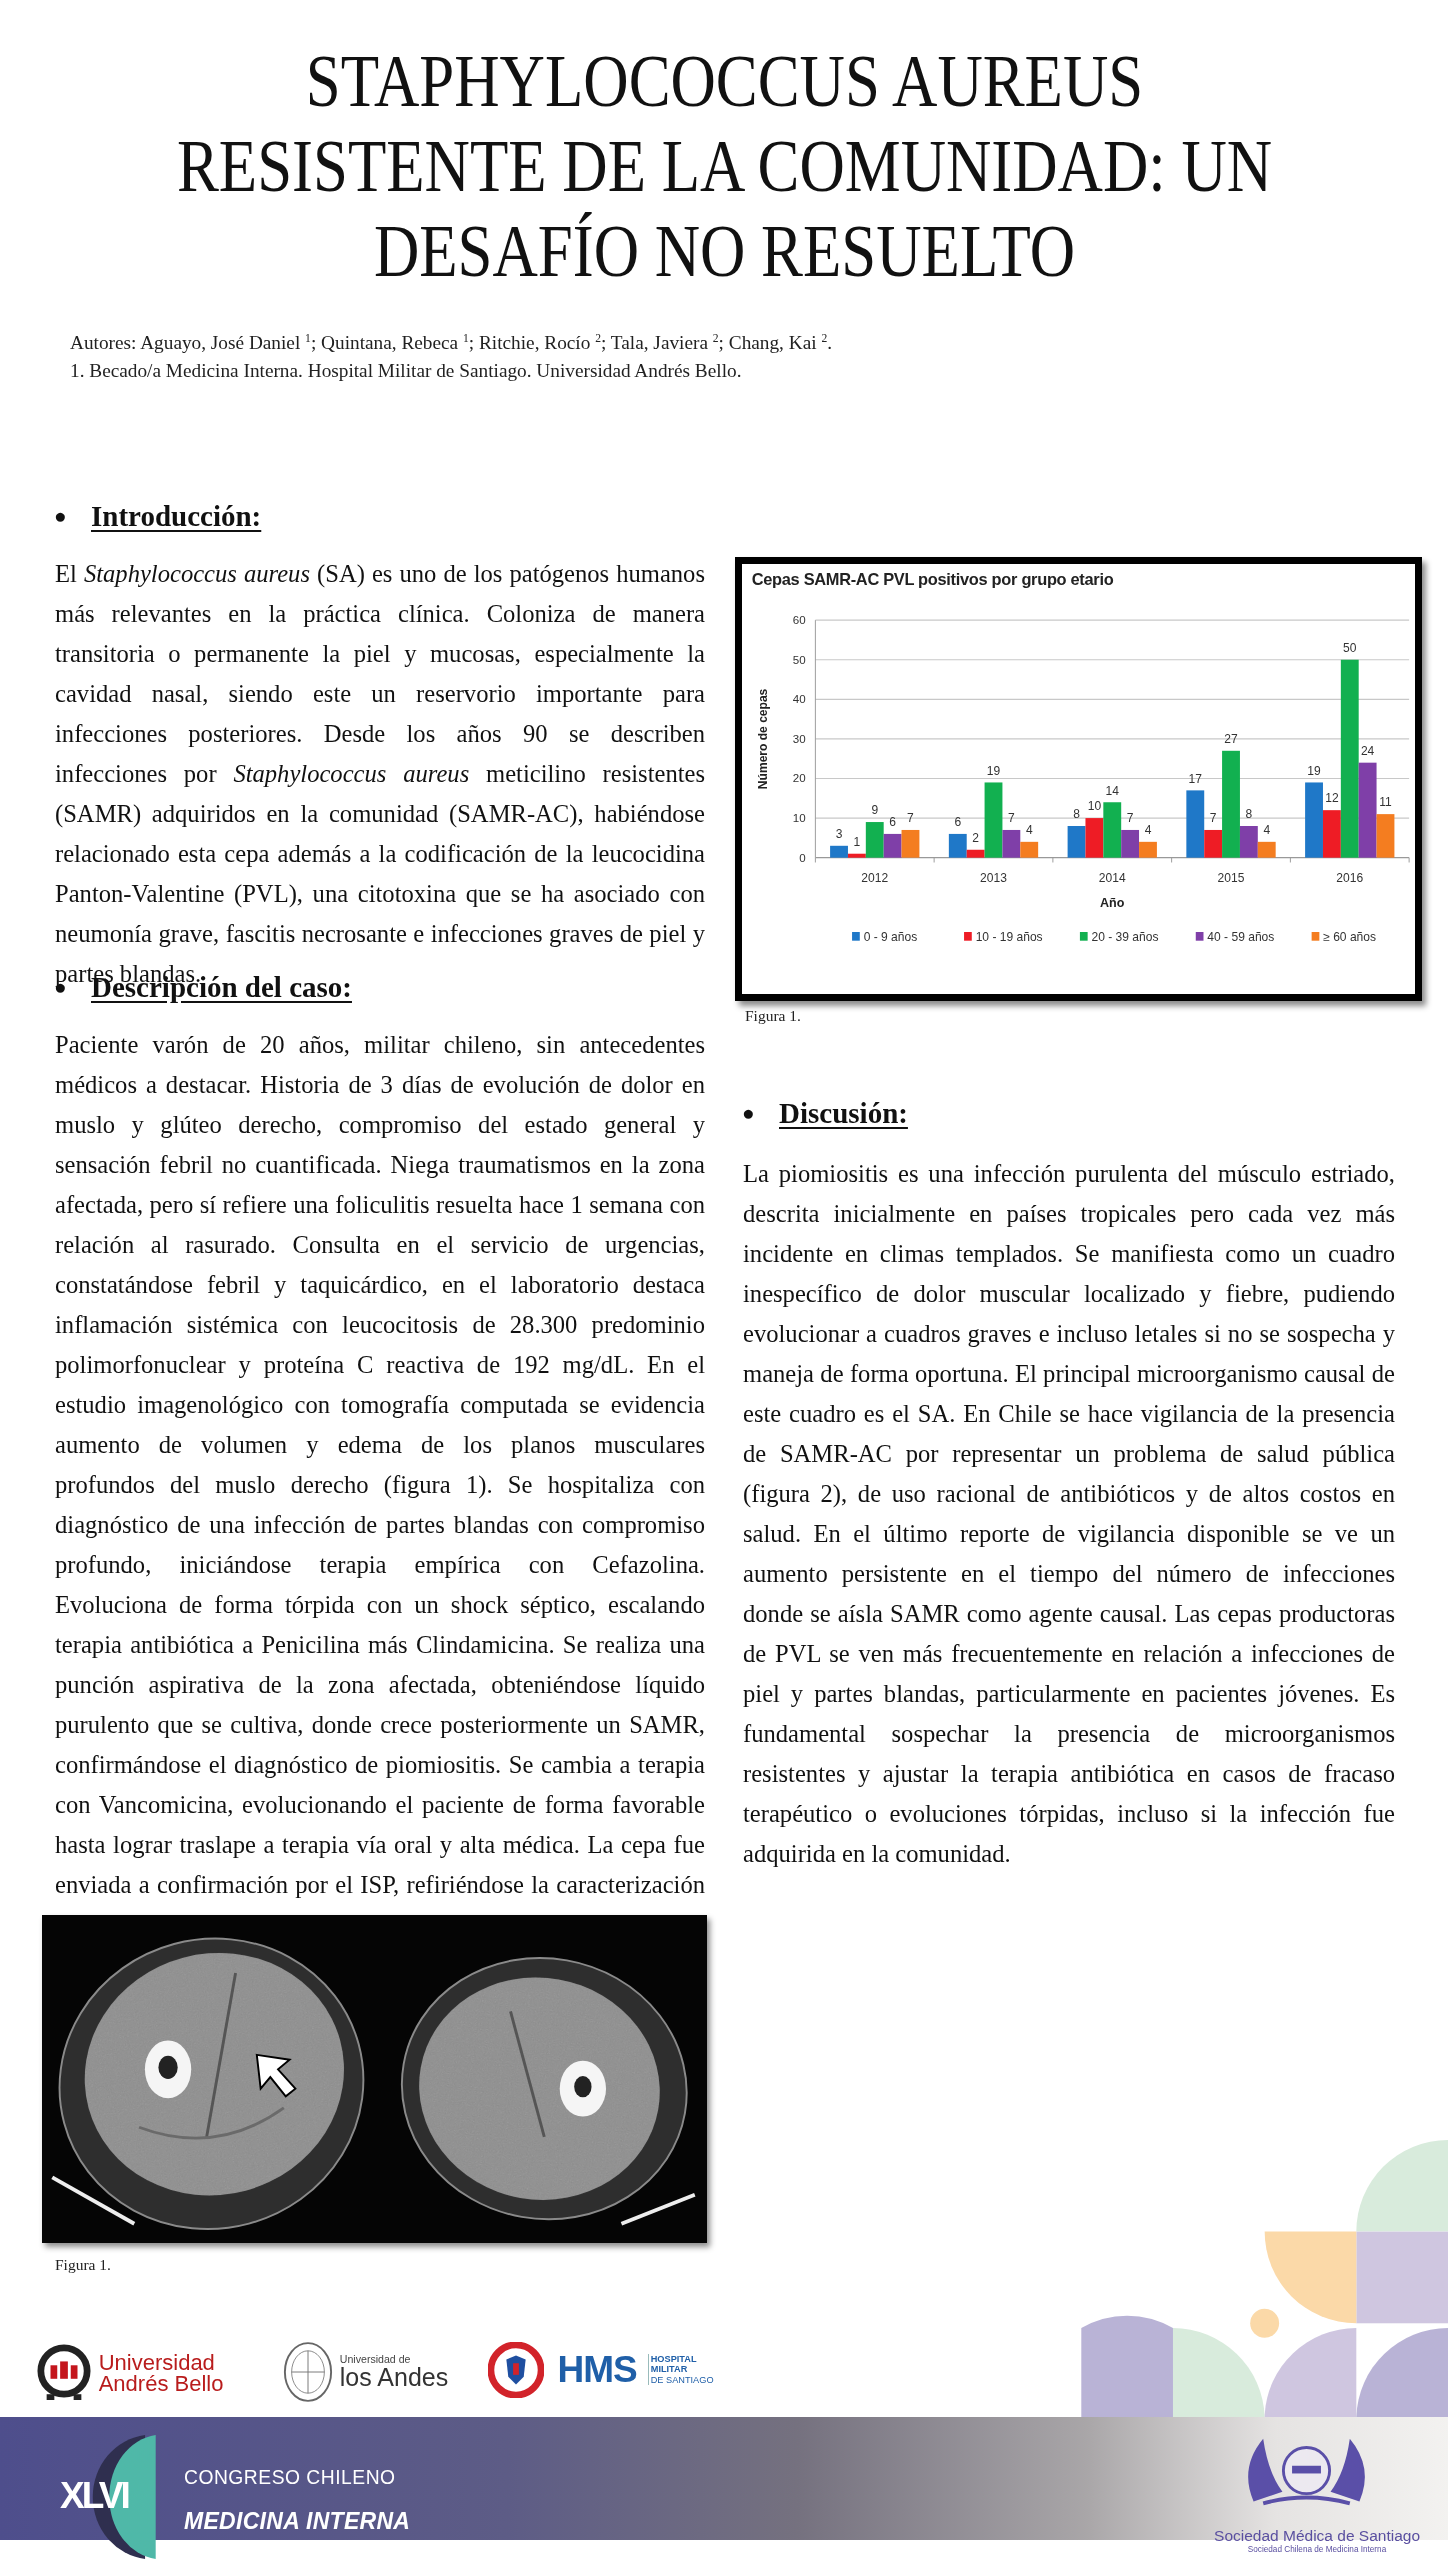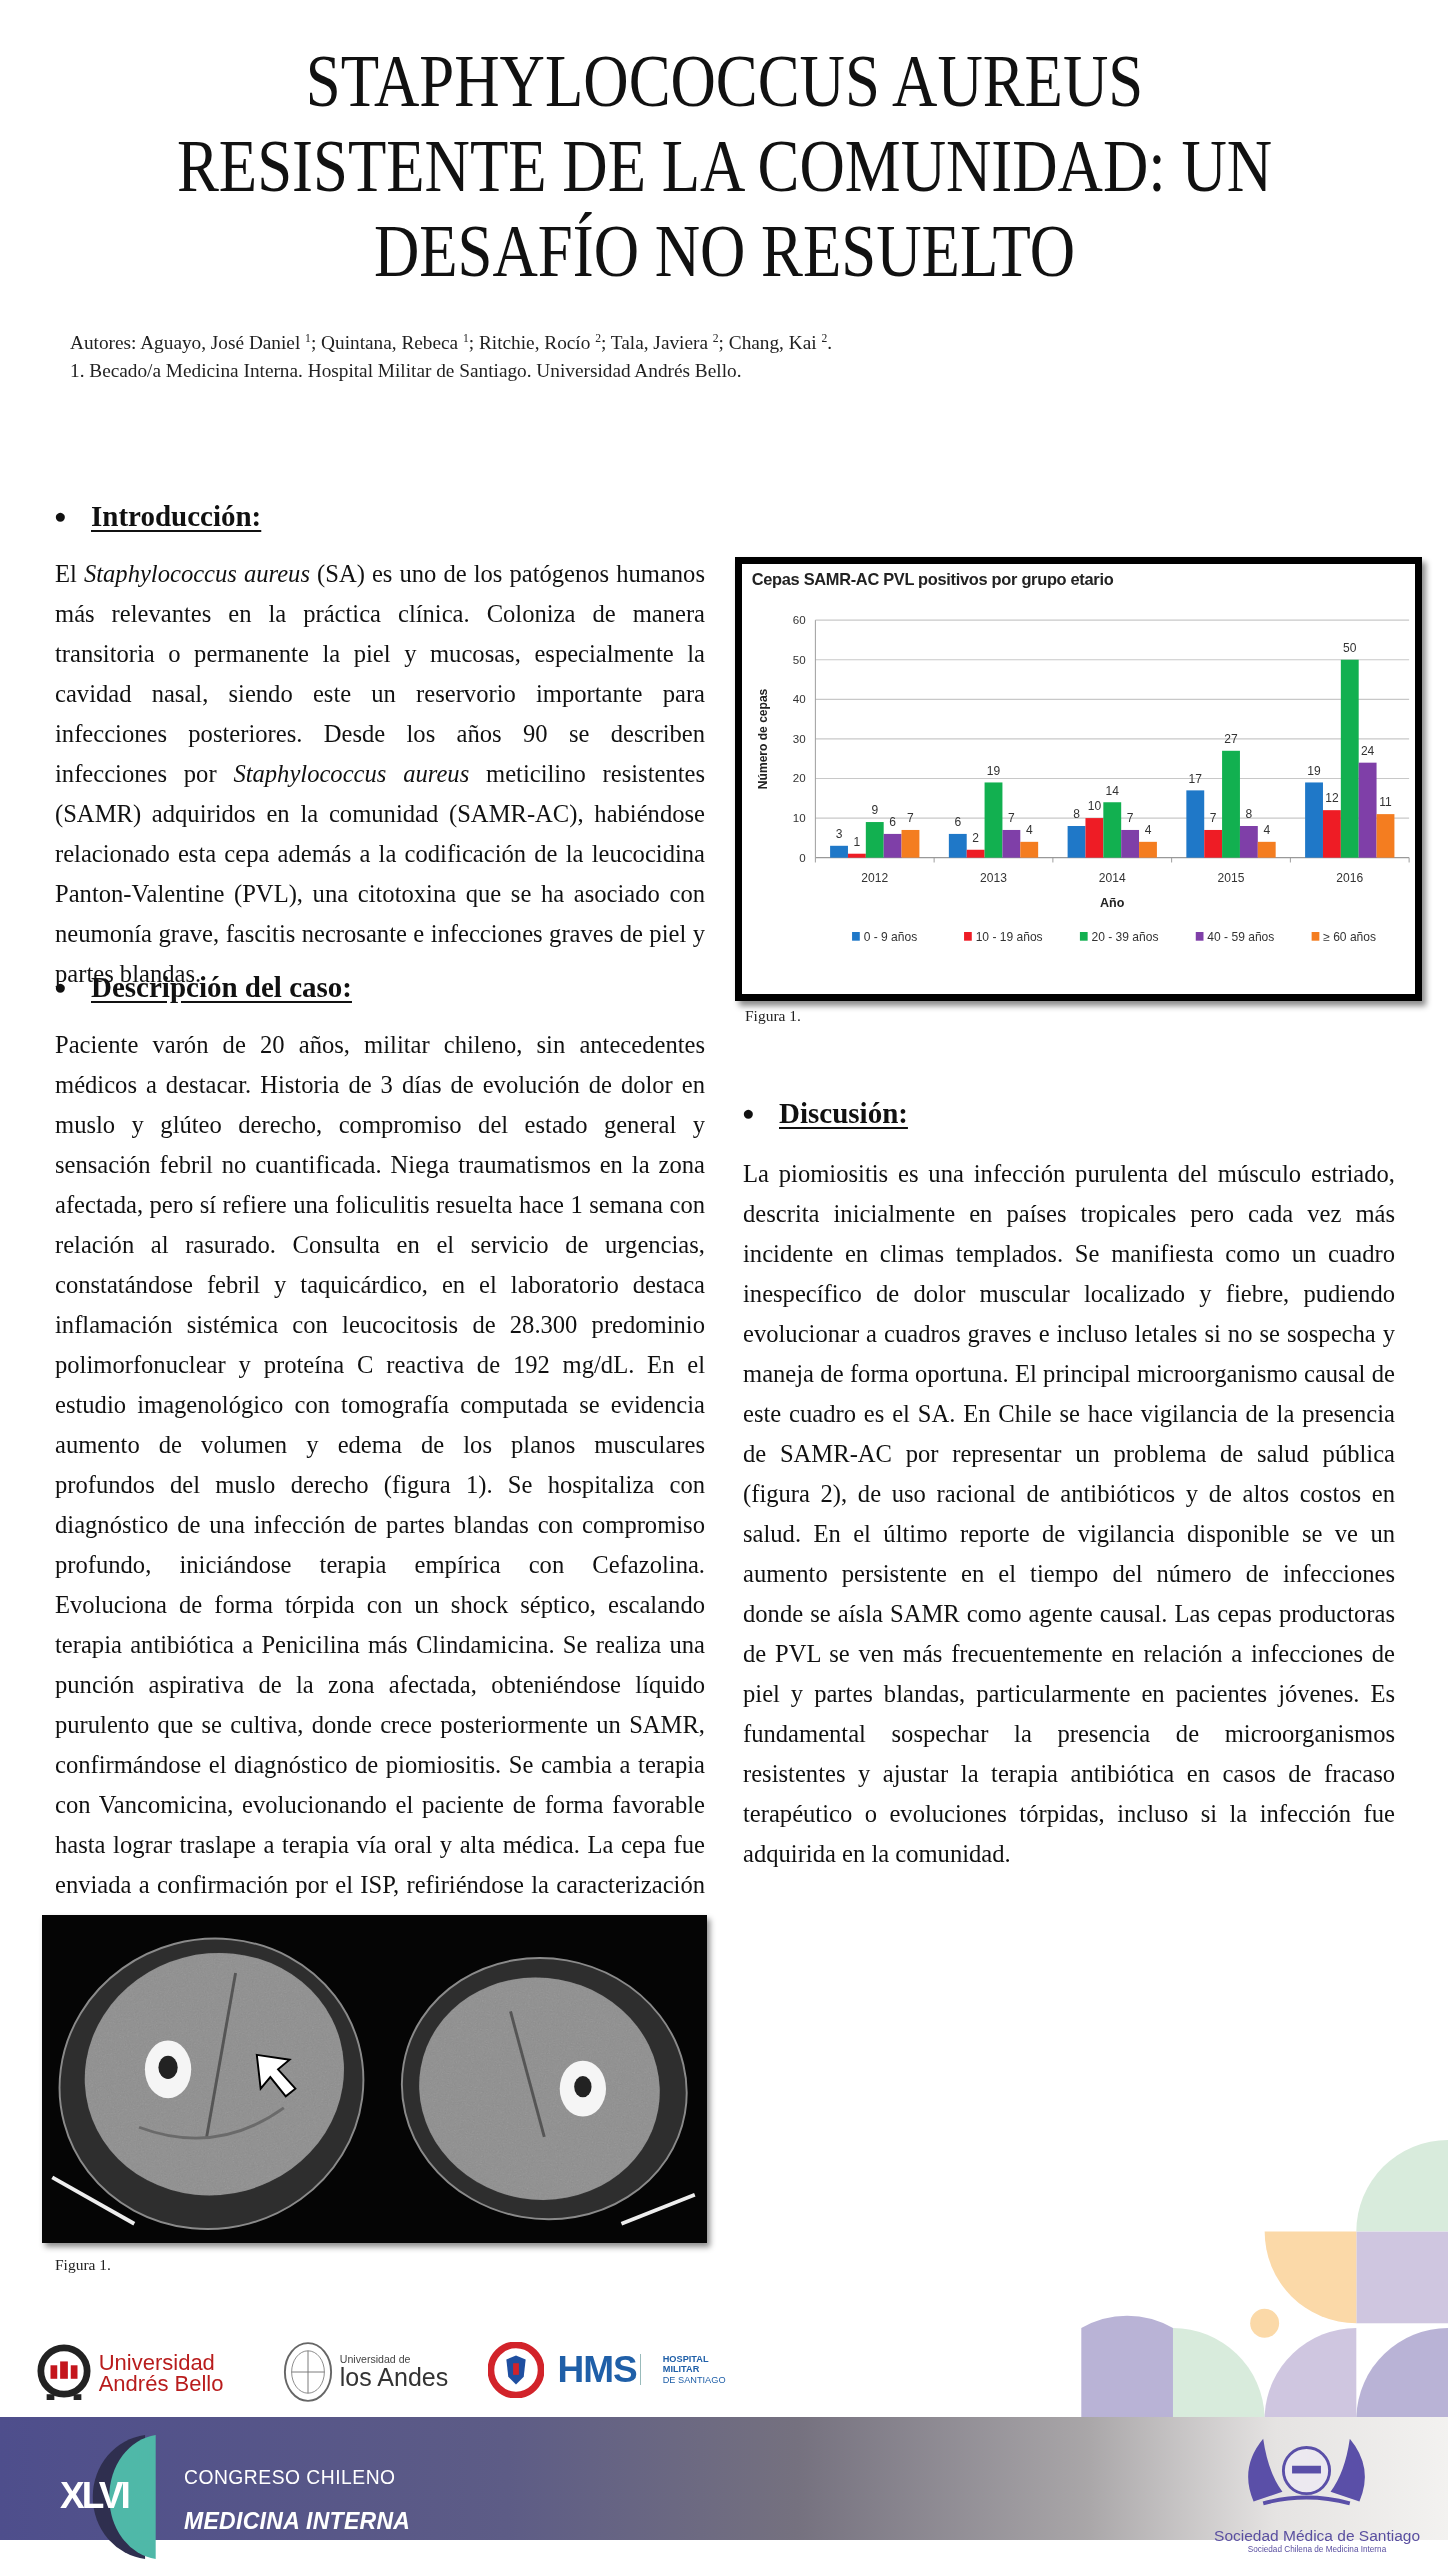--- a/index.html
+++ b/index.html
@@ -56,21 +56,21 @@
     background: #050505; box-shadow: 2.9px 3.9px 5.8px rgba(0,0,0,0.45); overflow: hidden;
   }
 
   
   .logos { position: absolute; left: 0; top: 2328px; width: 773px; height: 77px; }
   .logo { position: absolute; display: flex; align-items: center; }
   .unab-text { font-family: "Liberation Sans", sans-serif; font-size: 22px; line-height: 21px; color: #b91c1c; margin-left: 7.7px; }
   .andes-small { font-family: "Liberation Sans", sans-serif; font-size: 10.6px; color: #444; }
   .andes-big { font-family: "Liberation Sans", sans-serif; font-size: 25px; color: #333; line-height: 25px; }
   .hms-text { font-family: "Liberation Sans", sans-serif; font-weight: bold; font-size: 37px; color: #1f5fa8; letter-spacing: -1px; }
-  .hms-sub { font-family: "Liberation Sans", sans-serif; font-size: 9.2px; line-height: 10.6px; color: #1f5fa8; font-weight: bold; border-left: 1px solid #9bb; padding-left: 22px; margin-left: 3px; }
+  .hms-sub { font-family: "Liberation Sans", sans-serif; font-size: 9.2px; line-height: 10.6px; color: #1f5fa8; font-weight: bold; border-left: 1px solid #9bb; padding-left: 2px; margin-left: 11px; }
 
   
   .footer {
     position: absolute; left: 0; top: 2417px; width: 1449px; height: 123px;
     background: linear-gradient(90deg, #4e4e8c 0%, #5d5c86 35%, #75717f 55%, #a9a6a8 75%, #e5e3e2 88%, #f3f2f0 100%);
   }
   .congress-text { position: absolute; left: 184px; top: 50px; font-family: "Liberation Sans", sans-serif; color: #fff; }
   .congress-1 { font-size: 19.3px; letter-spacing: 0.5px; }
   .congress-2 { font-size: 23px; font-weight: bold; letter-spacing: 0.3px; margin-top: 19px; font-style: italic; }
   .xlvi { position: absolute; left: 60px; top: 58px; font-family: "Liberation Sans", sans-serif; font-weight: bold; font-size: 37px; color: #fff; letter-spacing: -2.9px; }

